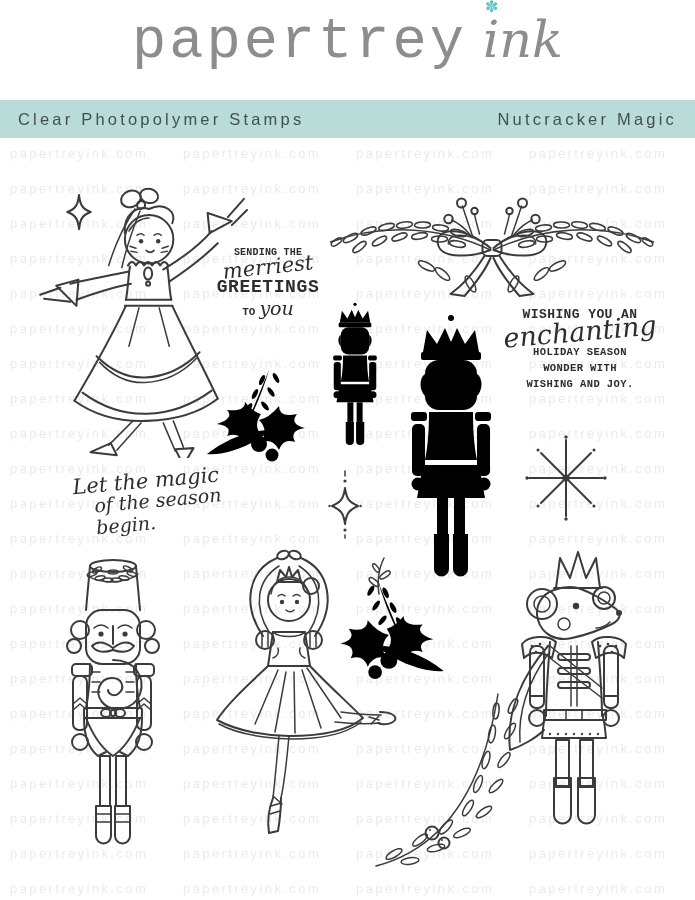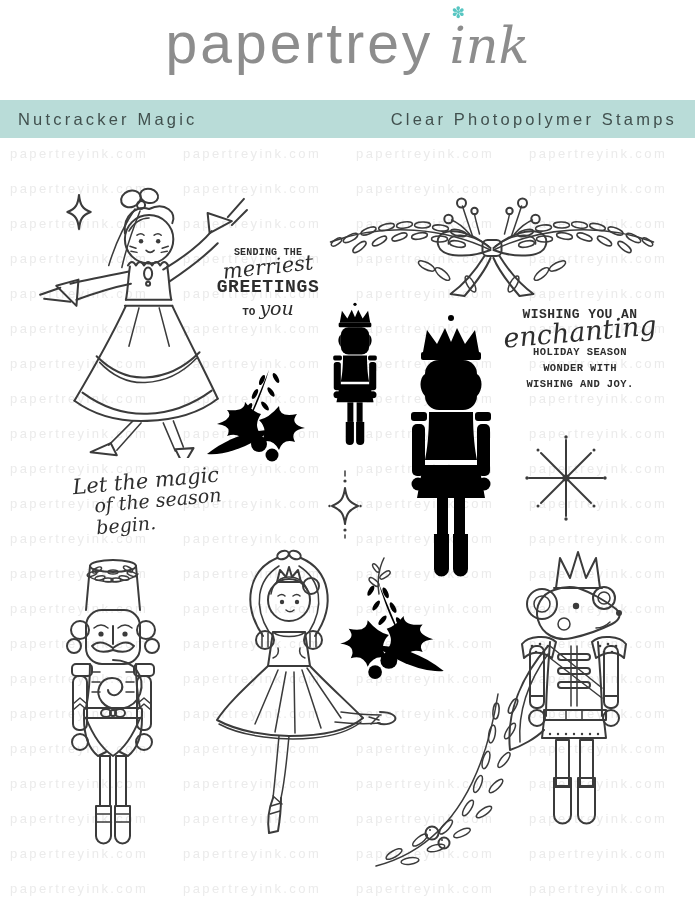--- a/index.html
+++ b/index.html
@@ -4,21 +4,21 @@
 <style>
   :root{
     --accent:#58c6c2; --banner-bg:#b9dcd8; --banner-fg:#41504e;
     --wm-color:#ebebeb; --logo-fg:#8d8d8d; --ink:#3b3b3b;
   }
   html,body{margin:0;padding:0;}
   body{width:695px;height:900px;position:relative;overflow:hidden;background:#ffffff;
        font-family:"Liberation Sans",sans-serif;}
   
   .logo{position:absolute;top:10px;left:0;width:100%;text-align:center;color:var(--logo-fg);}
-  .logo-main{font-family:Liberation Sans, sans-serif;font-size:57px;letter-spacing:3px;}
+  .logo-main{font-family:Liberation Mono, monospace;font-size:57px;letter-spacing:3px;}
   .logo-accent{display:inline-block;font-family:"DejaVu Serif",serif;font-style:italic;
                font-size:51px;position:relative;margin-left:16px;}
   .logo-flower{position:absolute;top:-11px;left:2px;font-size:16px;line-height:16px;
                color:var(--accent);font-style:normal;font-family:"DejaVu Sans",sans-serif;}
   
   .banner{position:absolute;top:100px;left:0;width:100%;height:38px;background:var(--banner-bg);
           display:flex;align-items:center;justify-content:space-between;padding:0 18px;
           box-sizing:border-box;color:var(--banner-fg);font-size:16.5px;letter-spacing:3.2px;}
   
   .wm-row{position:absolute;left:10px;white-space:nowrap;color:var(--wm-color);
@@ -49,22 +49,22 @@
   #sent3 .l2{font-size:19px;margin-left:20px;margin-top:-3px;}
 </style>
 </head>
 <body>
 
 <div class="logo">
   <span class="logo-main">papertrey</span><span class="logo-accent"><span class="logo-flower">✽</span><span>ink</span></span>
 </div>
 
 <div class="banner">
+  <span>Clear Photopolymer Stamps</span>
   <span>Nutcracker Magic</span>
-  <span>Clear Photopolymer Stamps</span>
 </div>
 
 <div>
     <div class="wm-row" style="top: 146px;"><span>papertreyink.com</span><span>papertreyink.com</span><span>papertreyink.com</span><span>papertreyink.com</span></div>
     <div class="wm-row" style="top: 181px;"><span>papertreyink.com</span><span>papertreyink.com</span><span>papertreyink.com</span><span>papertreyink.com</span></div>
     <div class="wm-row" style="top: 216px;"><span>papertreyink.com</span><span>papertreyink.com</span><span>papertreyink.com</span><span>papertreyink.com</span></div>
     <div class="wm-row" style="top: 251px;"><span>papertreyink.com</span><span>papertreyink.com</span><span>papertreyink.com</span><span>papertreyink.com</span></div>
     <div class="wm-row" style="top: 286px;"><span>papertreyink.com</span><span>papertreyink.com</span><span>papertreyink.com</span><span>papertreyink.com</span></div>
     <div class="wm-row" style="top: 321px;"><span>papertreyink.com</span><span>papertreyink.com</span><span>papertreyink.com</span><span>papertreyink.com</span></div>
     <div class="wm-row" style="top: 356px;"><span>papertreyink.com</span><span>papertreyink.com</span><span>papertreyink.com</span><span>papertreyink.com</span></div>

